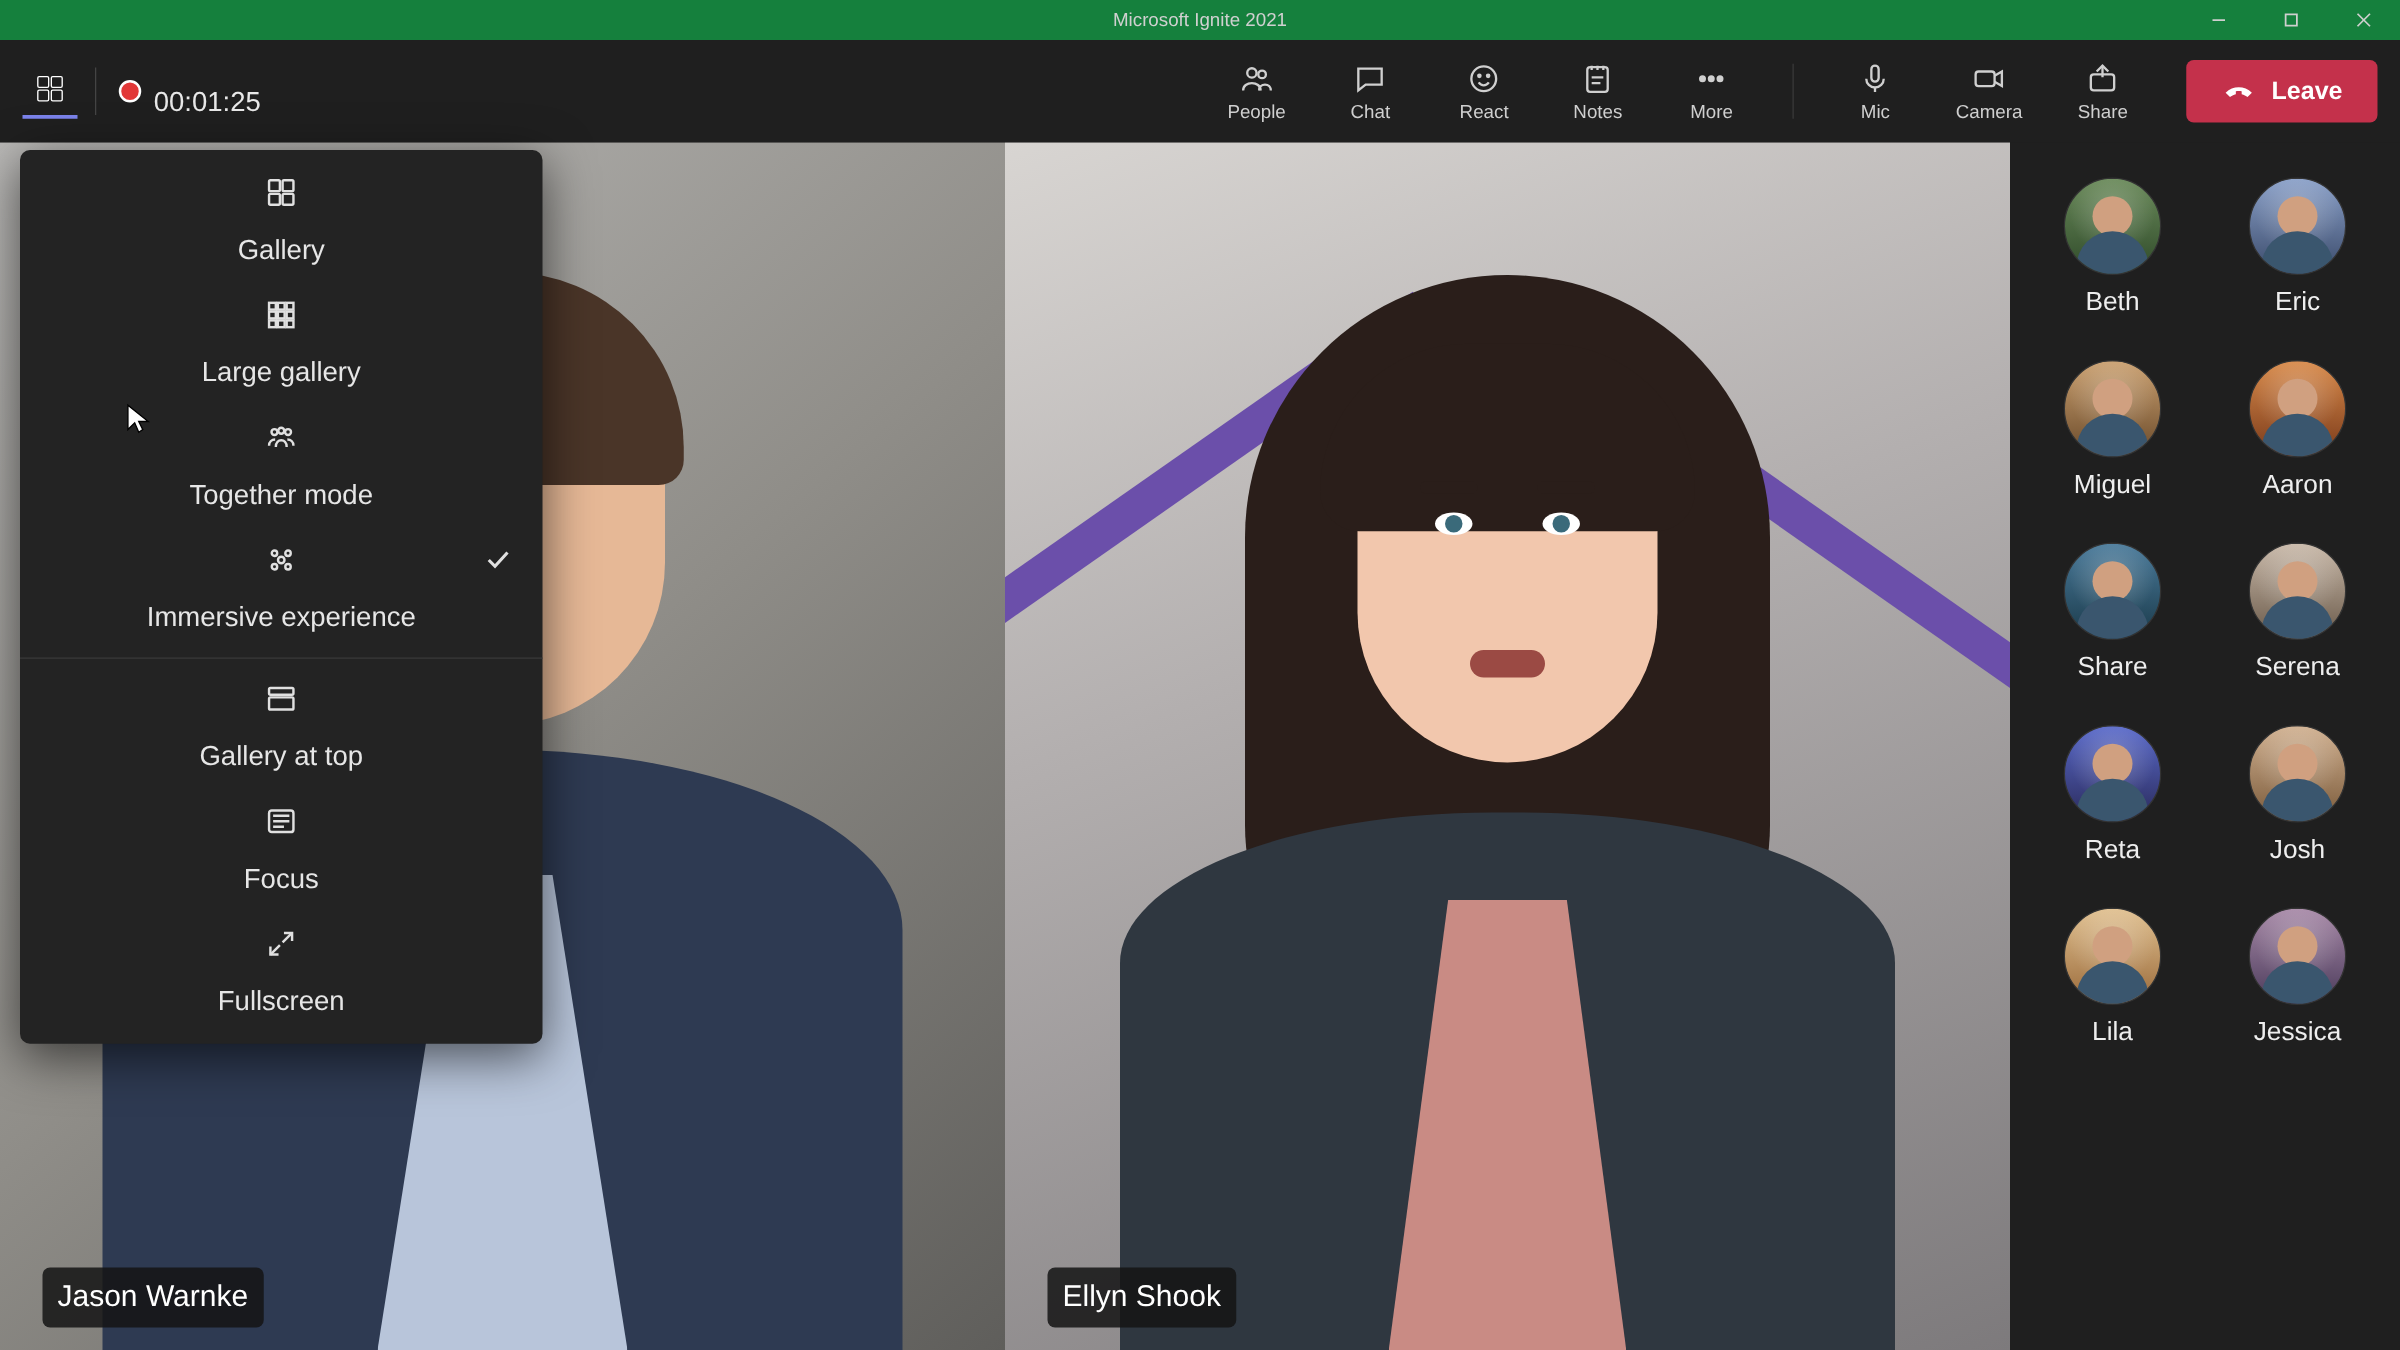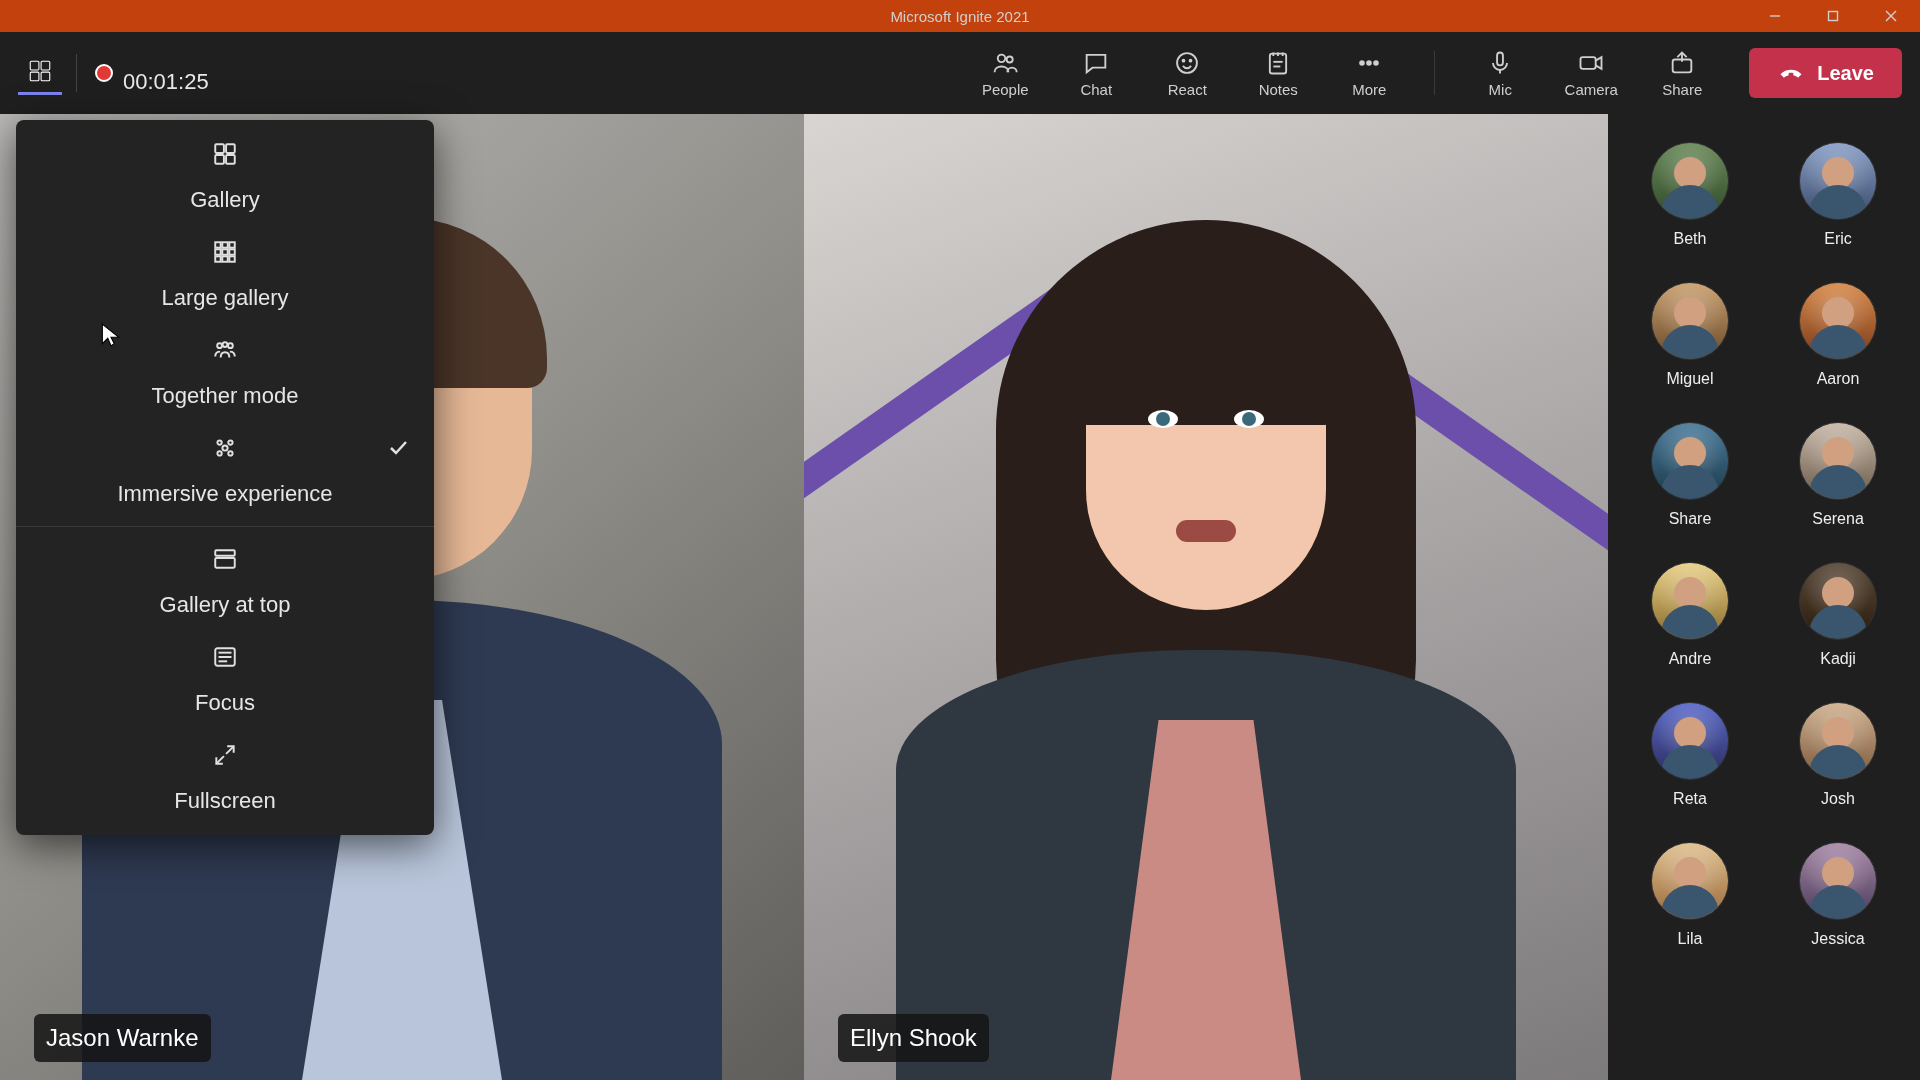--- a/index.html
+++ b/index.html
@@ -1,19 +1,19 @@
 <!DOCTYPE html>
 <html><head>
 <meta charset="utf-8">
 <style>
   * { margin: 0; padding: 0; box-sizing: border-box; font-family: 'Segoe UI', Arial, sans-serif; }
   body { width: 1920px; height: 1080px; background: #1f1f1f; overflow: hidden; color: #fff; }
 
   
-  .titlebar { height: 32px; background: #c2410c; display: flex; align-items: center; position: relative; text-decoration: underline; }
+  .titlebar { height: 32px; background: #15803d; display: flex; align-items: center; position: relative; text-decoration: underline; }
   .titlebar-title { position: absolute; left: 50%; transform: translateX(-50%); font-size: 15px; color: #d0d0d0; }
   .win-controls { position: absolute; right: 0; display: flex; }
   .win-btn { width: 58px; height: 32px; display: flex; align-items: center; justify-content: center; color: #cfcfcf; }
   .win-btn svg { width: 14px; height: 14px; }
 
   
   .toolbar { height: 82px; background: #1f1f1f; display: flex; align-items: center; padding: 0 18px; position: relative; }
   .view-btn { width: 44px; height: 44px; display:flex; align-items:center; justify-content:center; border-bottom: 3px solid #7b83eb; margin-right: 14px; padding-bottom:2px;}
   .view-btn svg { width: 26px; height: 26px; stroke:#fff; }
   .divider-v { width:1px; height:38px; background:#444; margin-right:18px;}
@@ -63,21 +63,21 @@
   .stripe.s2{ width:500px; height:30px; top:340px; right:-160px; transform:rotate(35deg);}
 
   
   .plist { width:312px; background:#1f1f1f; padding:28px 8px; overflow:hidden;}
   .prow { display:flex; justify-content:space-around; margin-bottom:34px;}
   .pitem { width:130px; display:flex; flex-direction:column; align-items:center; gap:10px;}
   .pavatar { width:78px; height:78px; border-radius:50%; background:#555; position:relative; overflow:hidden; border:1px solid #333;}
   .pavatar::before { content:""; position:absolute; inset:0; background: radial-gradient(circle at 50% 35%, rgba(255,255,255,0.25), transparent 55%);}
   .pavatar .ph-head{position:absolute; top:14px; left:50%; transform:translateX(-50%); width:32px; height:32px; border-radius:50%; background:#d0a080;}
   .pavatar .ph-body{position:absolute; bottom:-6px; left:50%; transform:translateX(-50%); width:58px; height:40px; border-radius:30px 30px 0 0; background:#3a566e;}
-  .pname { font-size:16px; color:#eee;}
+  .pname { font-size:21px; color:#eee;}
 
   .av-0{background:linear-gradient(#6a8a5a,#2f4a2a);} 
   .av-1{background:linear-gradient(#8aa0c8,#3a4a6a);} 
   .av-2{background:linear-gradient(#caa070,#6a4a2a);} 
   .av-3{background:linear-gradient(#d88a4a,#7a3a1a);} 
   .av-4{background:linear-gradient(#4a7a9a,#1a3a4a);} 
   .av-5{background:linear-gradient(#c8b8a8,#6a5a4a);} 
   .av-6{background:linear-gradient(#e8d088,#8a6a2a);} 
   .av-7{background:linear-gradient(#5a4a3a,#2a1a0a);} 
   .av-8{background:linear-gradient(#5a6aca,#2a2a5a);} 
@@ -292,36 +292,20 @@
       <div class="pitem">
           <div class="pavatar av-5">
             <div class="ph-head"></div>
             <div class="ph-body"></div>
           </div>
           <div class="pname">Serena</div>
         </div>
     </div>
     <div class="prow">
       <div class="pitem">
-          <div class="pavatar av-6">
-            <div class="ph-head"></div>
-            <div class="ph-body"></div>
-          </div>
-          <div class="pname">Andre</div>
-        </div>
-      <div class="pitem">
-          <div class="pavatar av-7">
-            <div class="ph-head"></div>
-            <div class="ph-body"></div>
-          </div>
-          <div class="pname">Kadji</div>
-        </div>
-    </div>
-    <div class="prow">
-      <div class="pitem">
           <div class="pavatar av-8">
             <div class="ph-head"></div>
             <div class="ph-body"></div>
           </div>
           <div class="pname">Reta</div>
         </div>
       <div class="pitem">
           <div class="pavatar av-9">
             <div class="ph-head"></div>
             <div class="ph-body"></div>

